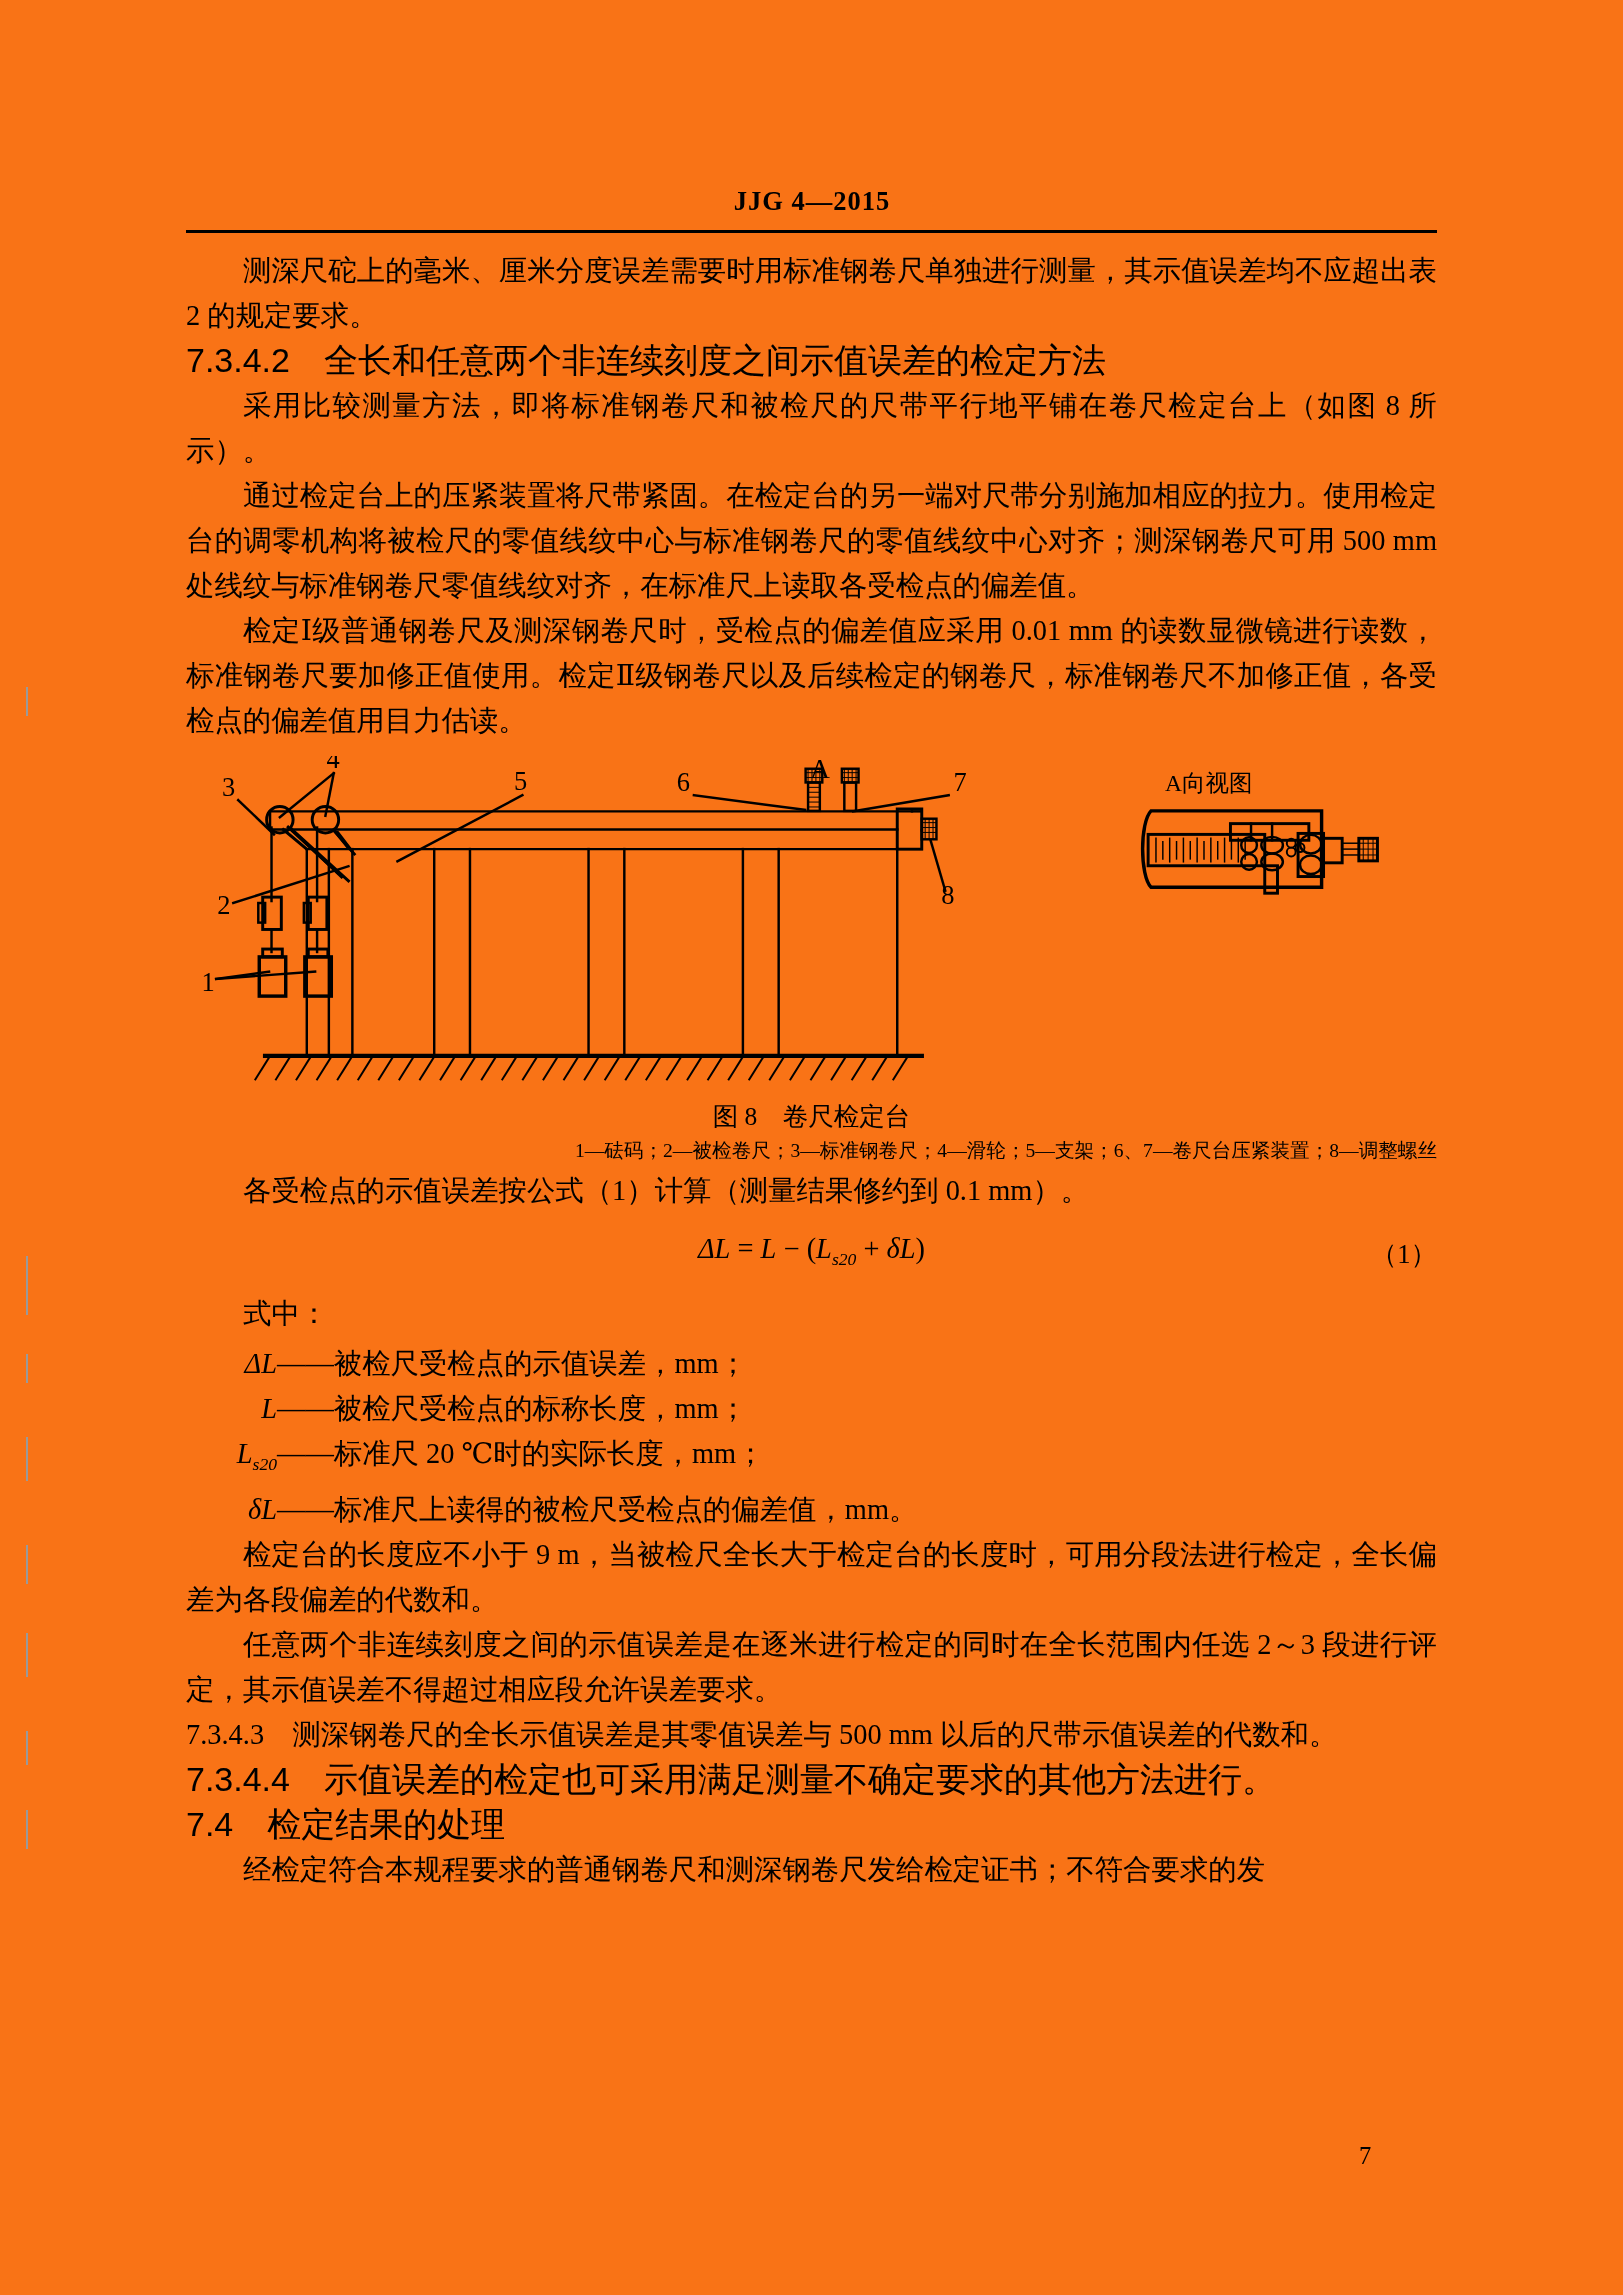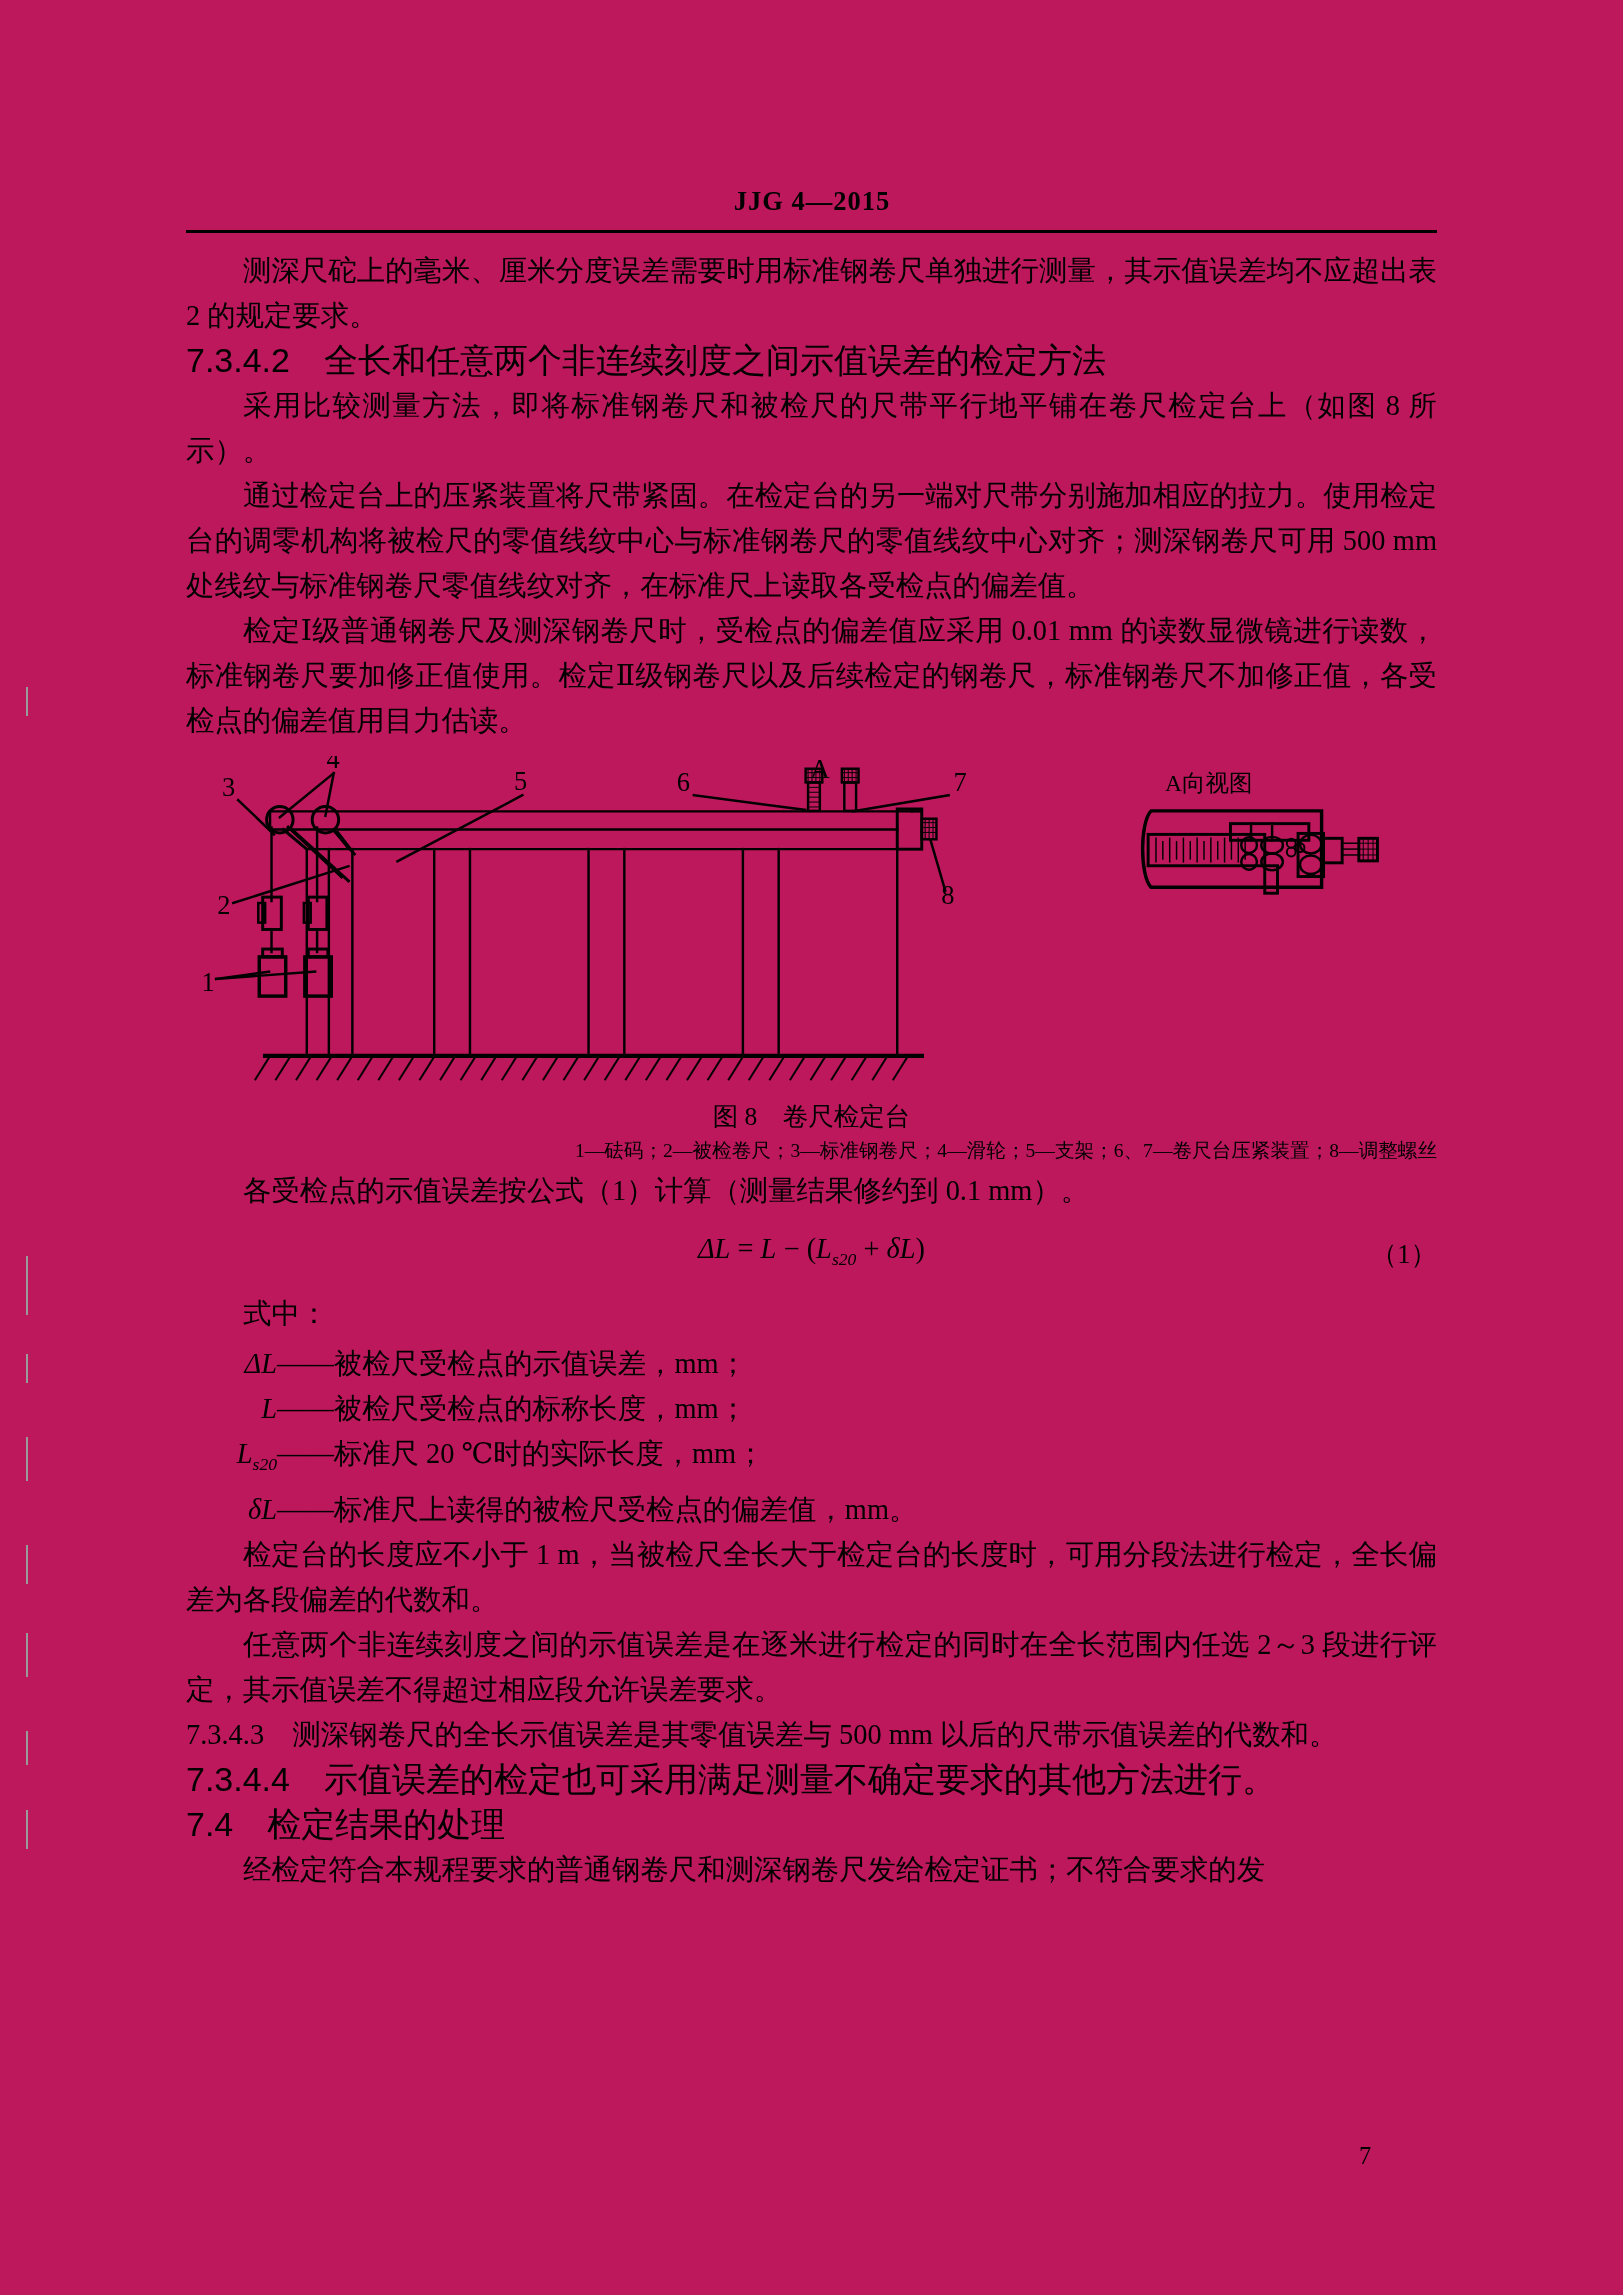--- a/index.html
+++ b/index.html
@@ -8,21 +8,21 @@
     background: #ffffff;
   }
   body {
     font-family: "Liberation Serif", "DejaVu Serif", serif;
     color: #000000;
   }
   #page {
     position: relative;
     width: 1624px;
     height: 2295px;
-    background: #be185d;
+    background: #f97316;
     overflow: hidden;
   }
 
   
   .header-title {
     position: absolute;
     top: 186px;
     left: 0;
     width: 1624px;
     text-align: center;
@@ -426,21 +426,21 @@
         <span class="sym">L</span><span>——</span><span>被检尺受检点的标称长度，mm；</span>
       </div>
       <div class="defline">
         <span class="sym symwide"><span style="font-style:italic;">L</span><sub class="sidx">s20</sub></span><span>——</span><span>标准尺 20 ℃时的实际长度，mm；</span>
       </div>
       <div class="defline">
         <span class="sym">δL</span><span>——</span><span>标准尺上读得的被检尺受检点的偏差值，mm。</span>
       </div>
     </div>
 
-    <p class="para indent">检定台的长度应不小于 1 m，当被检尺全长大于检定台的长度时，可用分段法进行检定，全长偏差为各段偏差的代数和。</p>
+    <p class="para indent">检定台的长度应不小于 9 m，当被检尺全长大于检定台的长度时，可用分段法进行检定，全长偏差为各段偏差的代数和。</p>
 
     <p class="para indent">任意两个非连续刻度之间的示值误差是在逐米进行检定的同时在全长范围内任选 2～3 段进行评定，其示值误差不得超过相应段允许误差要求。</p>
 
     <p class="para noindent">7.3.4.3　测深钢卷尺的全长示值误差是其零值误差与 500 mm 以后的尺带示值误差的代数和。</p>
 
     <p class="heading noindent">7.3.4.4　示值误差的检定也可采用满足测量不确定要求的其他方法进行。</p>
 
     <p class="heading noindent">7.4　检定结果的处理</p>
 
     <p class="para indent">经检定符合本规程要求的普通钢卷尺和测深钢卷尺发给检定证书；不符合要求的发</p>

